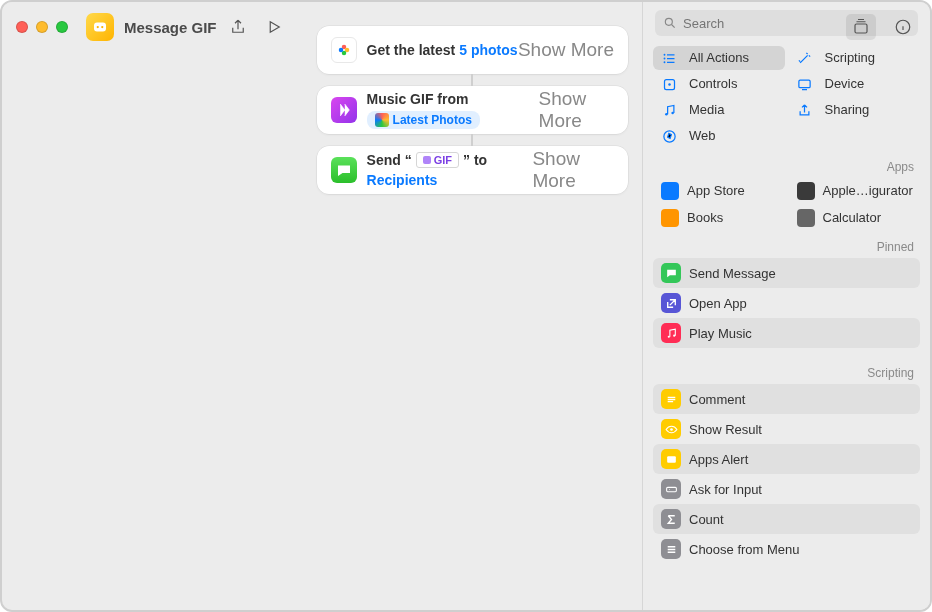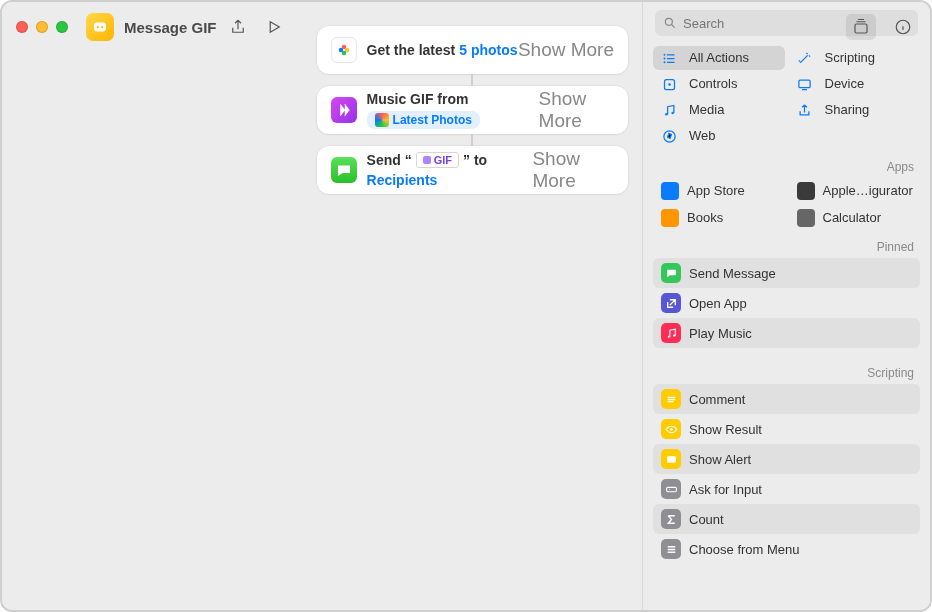--- a/index.html
+++ b/index.html
@@ -300,21 +300,21 @@
               </svg>
             </span>
             <span>Show Result</span>
           </div>
           <div class="action-row alt">
             <span class="ri" style="background:#ffcc00">
               <svg viewBox="0 0 24 24">
                 <rect x="4" y="6" width="16" height="12" rx="2" fill="#fff"></rect>
               </svg>
             </span>
-            <span>Show Alert</span>
+            <span>Apps Alert</span>
           </div>
           <div class="action-row">
             <span class="ri" style="background:#8e8e93">
               <svg viewBox="0 0 24 24">
                 <rect x="3" y="8" width="18" height="8" rx="2" stroke="#fff" stroke-width="2" fill="none"></rect>
                 <path stroke="#fff" stroke-width="2" d="M8 12h1"></path>
               </svg>
             </span>
             <span>Ask for Input</span>
           </div>

